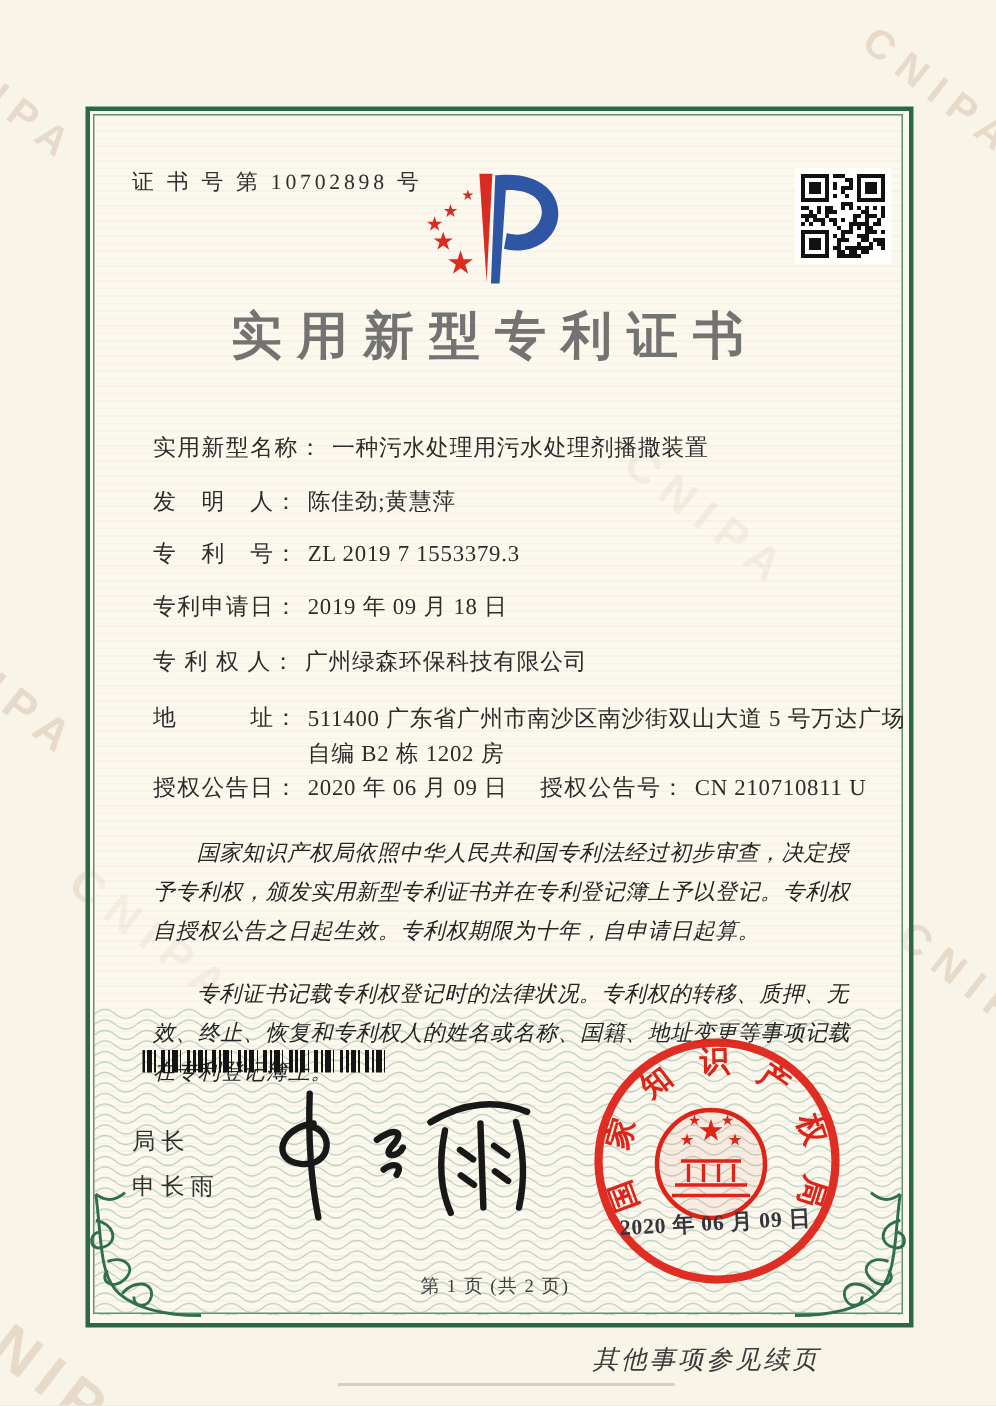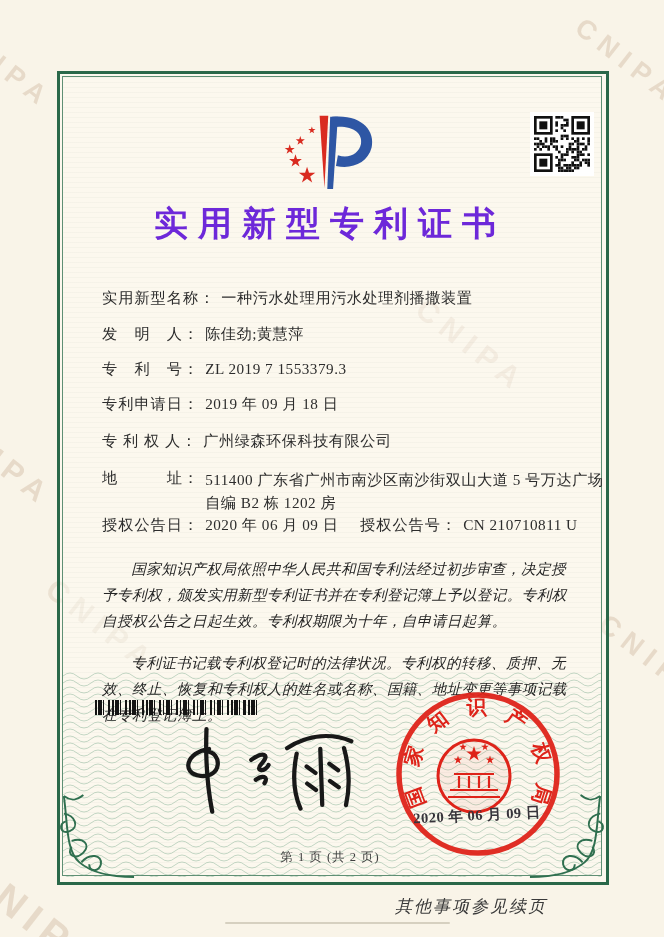--- a/index.html
+++ b/index.html
@@ -13,21 +13,21 @@
   .frame{position:absolute;left:57px;top:71px;width:546px;height:808px;
          border:3px solid #2a6849;background:rgba(255,253,246,0.45);}
   .frame-inner{position:absolute;left:62px;top:76px;width:538px;height:798px;
          border:1px solid #5f8f74;
          background:repeating-linear-gradient(180deg,rgba(120,145,125,0.05) 0 1px,transparent 1px 5px);}
   .certno{position:absolute;left:88px;top:112px;font-size:14.5px;letter-spacing:2.5px;color:#2e2e2e;}
   .qrbox{position:absolute;left:530px;top:112px;width:64px;height:64px;background:#fff;
          display:flex;align-items:center;justify-content:center;}
   .logo{position:absolute;left:282px;top:103px;width:106px;height:94px;}
   .title{position:absolute;left:57px;top:201px;width:546px;text-align:center;
-         font-size:34px;font-weight:700;letter-spacing:10px;color:#6d28d9;}
+         font-size:34px;font-weight:700;letter-spacing:10px;color:#737373;}
   .fields{position:absolute;left:86px;top:288px;width:500px;font-size:15.2px;color:#2c2c2c;}
   .frow{position:absolute;left:16px;white-space:nowrap;}
   .frow .lbl{letter-spacing:1px;}
   .frow .val{margin-left:6px;letter-spacing:0.5px;}
   .val.multiline{display:inline-block;vertical-align:top;white-space:pre-line;line-height:23px;width:420px;}
   .frow .pair2{position:absolute;left:258px;top:0;}
   .paras{position:absolute;left:86px;top:540px;width:498px;font-size:14.6px;line-height:26px;
          color:#252525;font-style:italic;letter-spacing:0.4px;}
   .paras p{margin:16px;text-indent:2em;}
   
@@ -92,20 +92,21 @@
         <path d="M0 4 q7 -6 14 0 t14 0 t14 0 t14 0 t14 0 t14 0 t14 0 t14 0 t14 0 t14 0 t14 0 t14 0 t14 0 t14 0 t14 0 t14 0 t14 0 t14 0 t14 0 t14 0 t14 0 t14 0 t14 0 t14 0 t14 0 t14 0 t14 0 t14 0 t14 0 t14 0 t14 0 t14 0 t14 0 t14 0 t14 0 t14 0 t14 0 t14 0 t14 0" transform="translate(0 161)" fill="none" stroke="#7fae90" stroke-width="1" opacity="0.45"></path>
         <path d="M0 4 q7 -6 14 0 t14 0 t14 0 t14 0 t14 0 t14 0 t14 0 t14 0 t14 0 t14 0 t14 0 t14 0 t14 0 t14 0 t14 0 t14 0 t14 0 t14 0 t14 0 t14 0 t14 0 t14 0 t14 0 t14 0 t14 0 t14 0 t14 0 t14 0 t14 0 t14 0 t14 0 t14 0 t14 0 t14 0 t14 0 t14 0 t14 0 t14 0 t14 0" transform="translate(0 168)" fill="none" stroke="#7fae90" stroke-width="1" opacity="0.45"></path>
         <path d="M0 4 q7 -6 14 0 t14 0 t14 0 t14 0 t14 0 t14 0 t14 0 t14 0 t14 0 t14 0 t14 0 t14 0 t14 0 t14 0 t14 0 t14 0 t14 0 t14 0 t14 0 t14 0 t14 0 t14 0 t14 0 t14 0 t14 0 t14 0 t14 0 t14 0 t14 0 t14 0 t14 0 t14 0 t14 0 t14 0 t14 0 t14 0 t14 0 t14 0 t14 0" transform="translate(0 175)" fill="none" stroke="#7fae90" stroke-width="1" opacity="0.45"></path>
         <path d="M0 4 q7 -6 14 0 t14 0 t14 0 t14 0 t14 0 t14 0 t14 0 t14 0 t14 0 t14 0 t14 0 t14 0 t14 0 t14 0 t14 0 t14 0 t14 0 t14 0 t14 0 t14 0 t14 0 t14 0 t14 0 t14 0 t14 0 t14 0 t14 0 t14 0 t14 0 t14 0 t14 0 t14 0 t14 0 t14 0 t14 0 t14 0 t14 0 t14 0 t14 0" transform="translate(0 182)" fill="none" stroke="#7fae90" stroke-width="1" opacity="0.45"></path>
         <path d="M0 4 q7 -6 14 0 t14 0 t14 0 t14 0 t14 0 t14 0 t14 0 t14 0 t14 0 t14 0 t14 0 t14 0 t14 0 t14 0 t14 0 t14 0 t14 0 t14 0 t14 0 t14 0 t14 0 t14 0 t14 0 t14 0 t14 0 t14 0 t14 0 t14 0 t14 0 t14 0 t14 0 t14 0 t14 0 t14 0 t14 0 t14 0 t14 0 t14 0 t14 0" transform="translate(0 189)" fill="none" stroke="#7fae90" stroke-width="1" opacity="0.45"></path>
         <path d="M0 4 q7 -6 14 0 t14 0 t14 0 t14 0 t14 0 t14 0 t14 0 t14 0 t14 0 t14 0 t14 0 t14 0 t14 0 t14 0 t14 0 t14 0 t14 0 t14 0 t14 0 t14 0 t14 0 t14 0 t14 0 t14 0 t14 0 t14 0 t14 0 t14 0 t14 0 t14 0 t14 0 t14 0 t14 0 t14 0 t14 0 t14 0 t14 0 t14 0 t14 0" transform="translate(0 196)" fill="none" stroke="#7fae90" stroke-width="1" opacity="0.45"></path>
         <path d="M0 4 q7 -6 14 0 t14 0 t14 0 t14 0 t14 0 t14 0 t14 0 t14 0 t14 0 t14 0 t14 0 t14 0 t14 0 t14 0 t14 0 t14 0 t14 0 t14 0 t14 0 t14 0 t14 0 t14 0 t14 0 t14 0 t14 0 t14 0 t14 0 t14 0 t14 0 t14 0 t14 0 t14 0 t14 0 t14 0 t14 0 t14 0 t14 0 t14 0 t14 0" transform="translate(0 203)" fill="none" stroke="#7fae90" stroke-width="1" opacity="0.45"></path>
       </svg>
   </div>
 
+  <div class="certno">证 书 号 第 10702898 号</div>
 
   <div class="qrbox">
     <svg id="qrsvg" width="56" height="56" viewBox="0 0 21 21">
         <rect x="0" y="8" width="1" height="1" fill="#111"></rect>
         <rect x="0" y="10" width="1" height="1" fill="#111"></rect>
         <rect x="0" y="12" width="1" height="1" fill="#111"></rect>
         <rect x="1" y="8" width="1" height="1" fill="#111"></rect>
         <rect x="1" y="10" width="1" height="1" fill="#111"></rect>
         <rect x="1" y="11" width="1" height="1" fill="#111"></rect>
         <rect x="2" y="9" width="1" height="1" fill="#111"></rect>
@@ -276,20 +277,24 @@
     </div>
   </div>
 
   <div class="paras">
     <p>国家知识产权局依照中华人民共和国专利法经过初步审查，决定授予专利权，颁发实用新型专利证书并在专利登记簿上予以登记。专利权自授权公告之日起生效。专利权期限为十年，自申请日起算。</p>
     <p>专利证书记载专利权登记时的法律状况。专利权的转移、质押、无效、终止、恢复和专利权人的姓名或名称、国籍、地址变更等事项记载在专利登记簿上。</p>
   </div>
 
   <div class="barcode"></div>
 
+  <div class="signer">
+    <div>局长</div>
+    <div>申长雨</div>
+  </div>
 
   <svg class="sig" width="190" height="98" viewBox="0 0 200 100">
     <g fill="none" stroke="#181818" stroke-width="4.5" stroke-linecap="round">
       <path d="M42,6 C40,34 40,62 45,93"></path>
       <path d="M44,27 C20,29 13,52 34,55 C57,58 58,31 41,29"></path>
       <path d="M88,40 C101,31 108,35 99,44 C90,53 103,53 106,46"></path>
       <path d="M92,61 C99,56 106,58 101,65"></path>
       <path d="M126,29 C150,15 174,15 194,24"></path>
       <path d="M136,35 C131,56 131,76 138,93"></path>
       <path d="M186,31 C191,52 191,72 186,91"></path>

